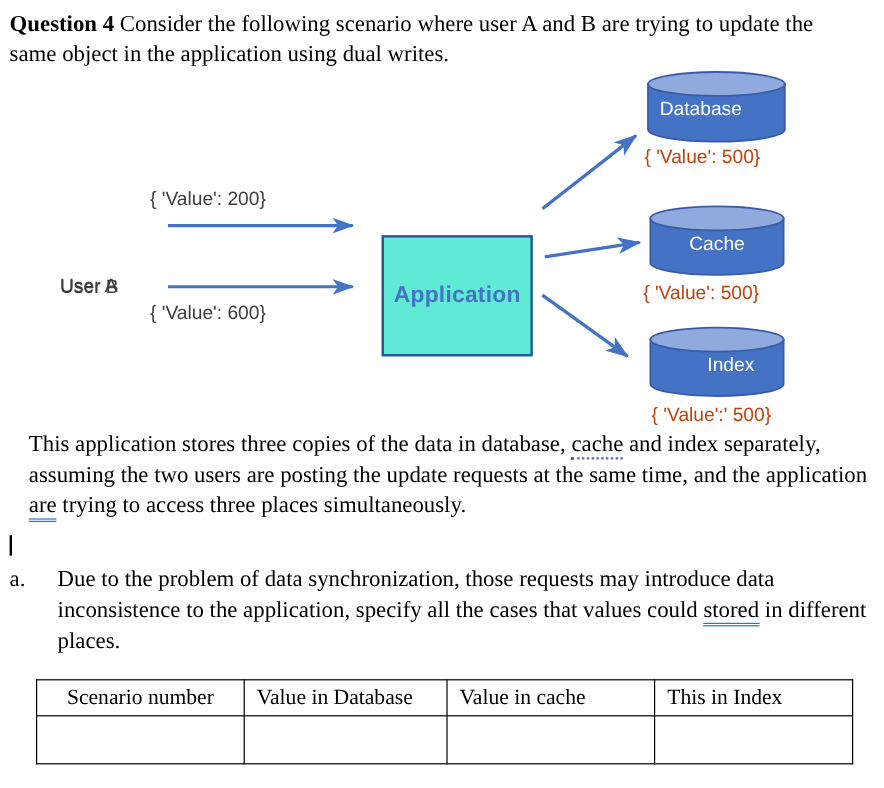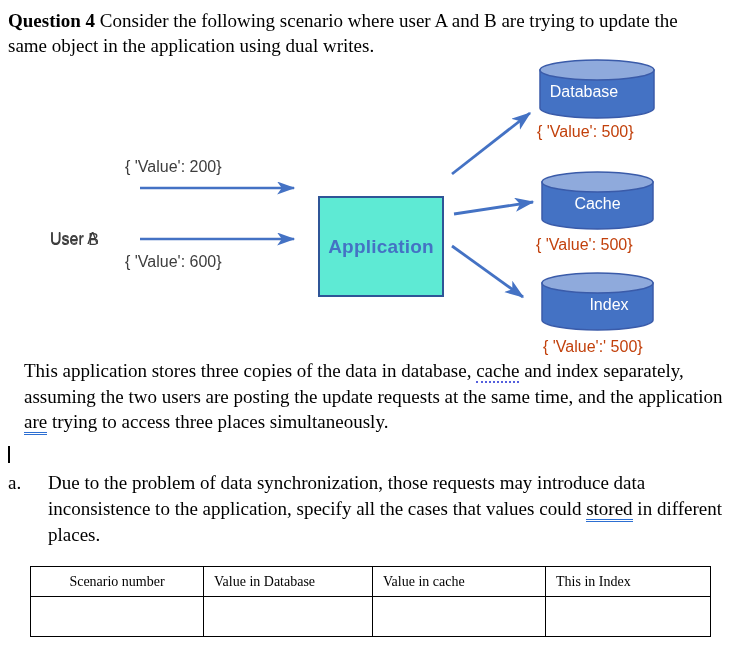--- a/index.html
+++ b/index.html
@@ -24,21 +24,21 @@
   .cyl-lbl{position:absolute;font-size:16px;color:#ffffff;text-align:center;white-space:nowrap;}
   .val-lbl{position:absolute;font-size:16px;color:#c2410c;white-space:nowrap;}
   .app-box{position:absolute;left:318px;top:103px;width:122px;height:97px;
     border:2.5px solid #2F5597;background:#5eead4;display:flex;align-items:center;justify-content:center;margin-top:38px;}
   .app-box .app-text{font-size:19px;font-weight:700;color:#4472C4;letter-spacing:.2px;}
   svg{position:absolute;left:0;top:0;}
   
   .answer-table{left:30px;top:566px;}
   table{border-collapse:collapse;table-layout:fixed;width:680px;font-family:"Liberation Serif", serif;}
   table,td,th{border:1.8px solid #000;}
-  th{font-weight:400;font-size:14px;height:27px;vertical-align:middle;padding:1px 2px 1px 10px;text-align:left;white-space:nowrap;}
+  th{font-weight:400;font-size:18px;height:27px;vertical-align:middle;padding:1px 2px 1px 10px;text-align:left;white-space:nowrap;}
   th.center{text-align:center;padding-left:2px;}
   td{height:37px;}
 </style>
 </head>
 <body>
 
 <div class="abs title">
   <b>Question 4</b><span> Consider the following scenario where user A and B are trying to update the</span><br>
   <span>same object in the application using dual writes.</span>
 </div>

